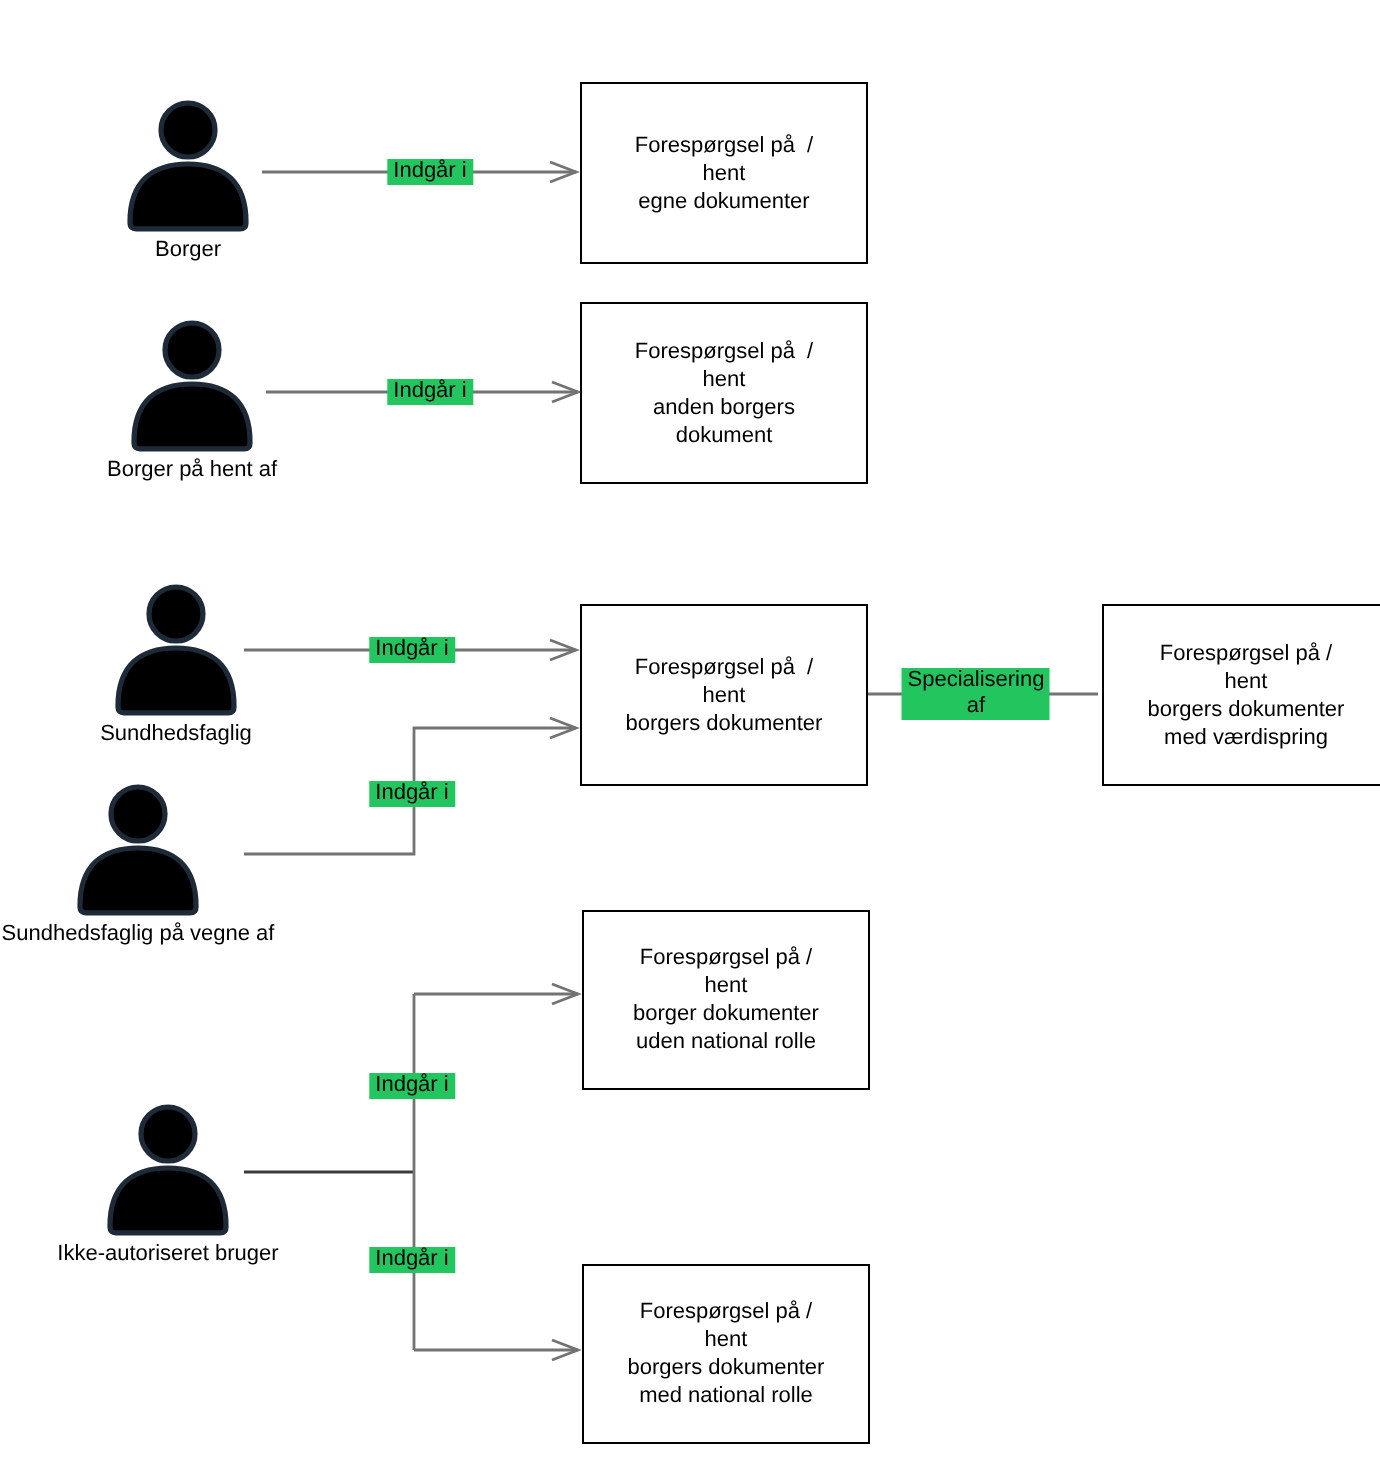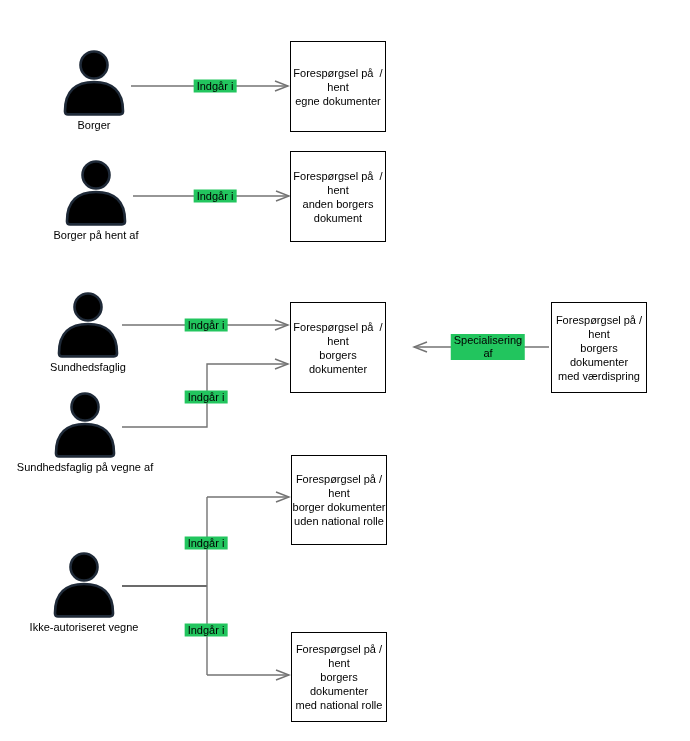--- a/index.html
+++ b/index.html
@@ -13,21 +13,21 @@
     overflow: hidden;
   }
   .wires {
     position: absolute;
     left: 0; top: 0;
     width: 690px; height: 741px;
     pointer-events: none;
   }
   .uc {
     position: absolute;
-    width: 96px;
+    width: 144px;
     height: 91px;
     background: #ffffff;
     border: 1px solid #000000;
     box-sizing: border-box;
     display: flex;
     align-items: center;
     justify-content: center;
   }
   .uc-text {
     font-size: 11px;
@@ -120,34 +120,34 @@
   </div>
 
   <div class="actor" style="left:55px; top:292px;">
     <svg width="66" height="66" viewBox="0 0 66 66">
       <circle cx="33" cy="15" r="13.5" fill="#000000" stroke="#1f2a38" stroke-width="2.6"></circle>
       <path d="M4,61 C4,41 15,32 33,32 C51,32 62,41 62,61 L62,61.6 Q62,64.4 59,64.4 L7,64.4 Q4,64.4 4,61.6 Z" fill="#000000" stroke="#1f2a38" stroke-width="2.6" stroke-linejoin="round"></path>
     </svg>
     <div class="actor-label">Sundhedsfaglig</div>
   </div>
 
-  <div class="actor" style="left:52px; top:392px;">
+  <div class="actor" style="left:36px; top:392px;">
     <svg width="66" height="66" viewBox="0 0 66 66">
       <circle cx="33" cy="15" r="13.5" fill="#000000" stroke="#1f2a38" stroke-width="2.6"></circle>
       <path d="M4,61 C4,41 15,32 33,32 C51,32 62,41 62,61 L62,61.6 Q62,64.4 59,64.4 L7,64.4 Q4,64.4 4,61.6 Z" fill="#000000" stroke="#1f2a38" stroke-width="2.6" stroke-linejoin="round"></path>
     </svg>
     <div class="actor-label">Sundhedsfaglig på vegne af</div>
   </div>
 
   <div class="actor" style="left:51px; top:552px;">
     <svg width="66" height="66" viewBox="0 0 66 66">
       <circle cx="33" cy="15" r="13.5" fill="#000000" stroke="#1f2a38" stroke-width="2.6"></circle>
       <path d="M4,61 C4,41 15,32 33,32 C51,32 62,41 62,61 L62,61.6 Q62,64.4 59,64.4 L7,64.4 Q4,64.4 4,61.6 Z" fill="#000000" stroke="#1f2a38" stroke-width="2.6" stroke-linejoin="round"></path>
     </svg>
-    <div class="actor-label">Ikke-autoriseret vegne</div>
+    <div class="actor-label">Ikke-autoriseret bruger</div>
   </div>
 
   <div class="uc" style="left:290px; top:41px;">
     <div class="uc-text">Forespørgsel på  /
 hent
 egne dokumenter</div>
   </div>
 
   <div class="uc" style="left:290px; top:151px;">
     <div class="uc-text">Forespørgsel på  /

